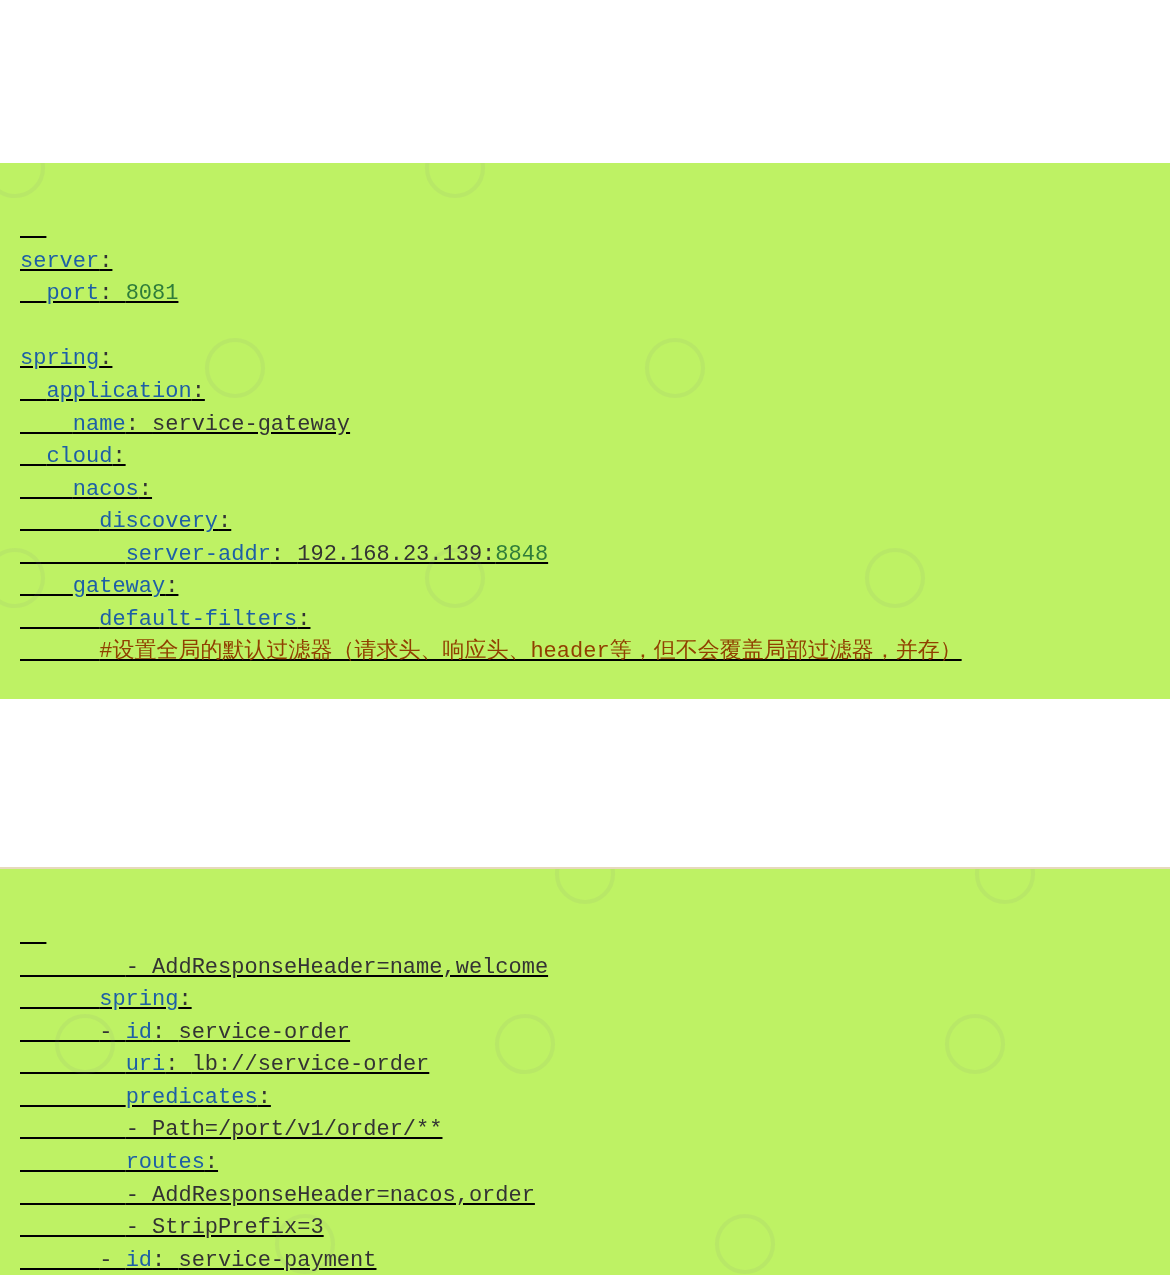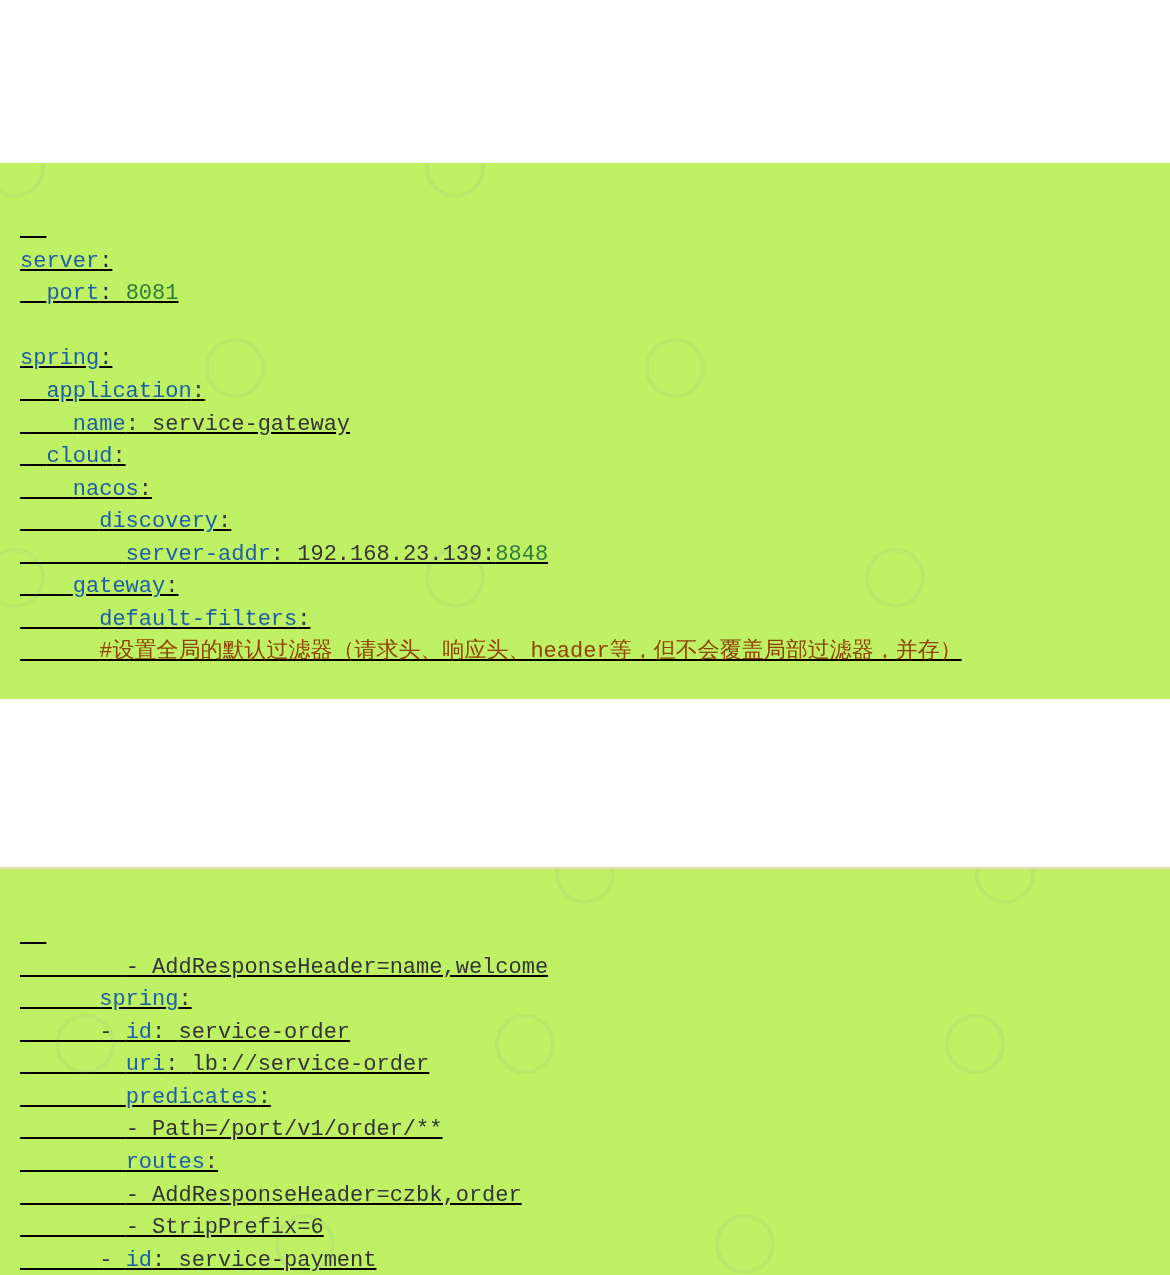--- a/index.html
+++ b/index.html
@@ -112,22 +112,22 @@
     
     
   </div>
         <span class="txt">- AddResponseHeader=name,welcome</span>
       <span class="key">spring</span><span class="txt">:</span>
       <span class="txt">- </span><span class="key">id</span><span class="txt">: </span><span class="txt">service-order</span>
         <span class="key">uri</span><span class="txt">: </span><span class="txt">lb://service-order</span>
         <span class="key">predicates</span><span class="txt">:</span>
         <span class="txt">- Path=/port/v1/order/**</span>
         <span class="key">routes</span><span class="txt">:</span>
-        <span class="txt">- AddResponseHeader=czbk,order</span>
-        <span class="txt">- StripPrefix=6</span>
+        <span class="txt">- AddResponseHeader=nacos,order</span>
+        <span class="txt">- StripPrefix=3</span>
       <span class="txt">- </span><span class="key">id</span><span class="txt">: </span><span class="txt">service-payment</span>
         
         
         
         
         
         
 </div>
 
 

